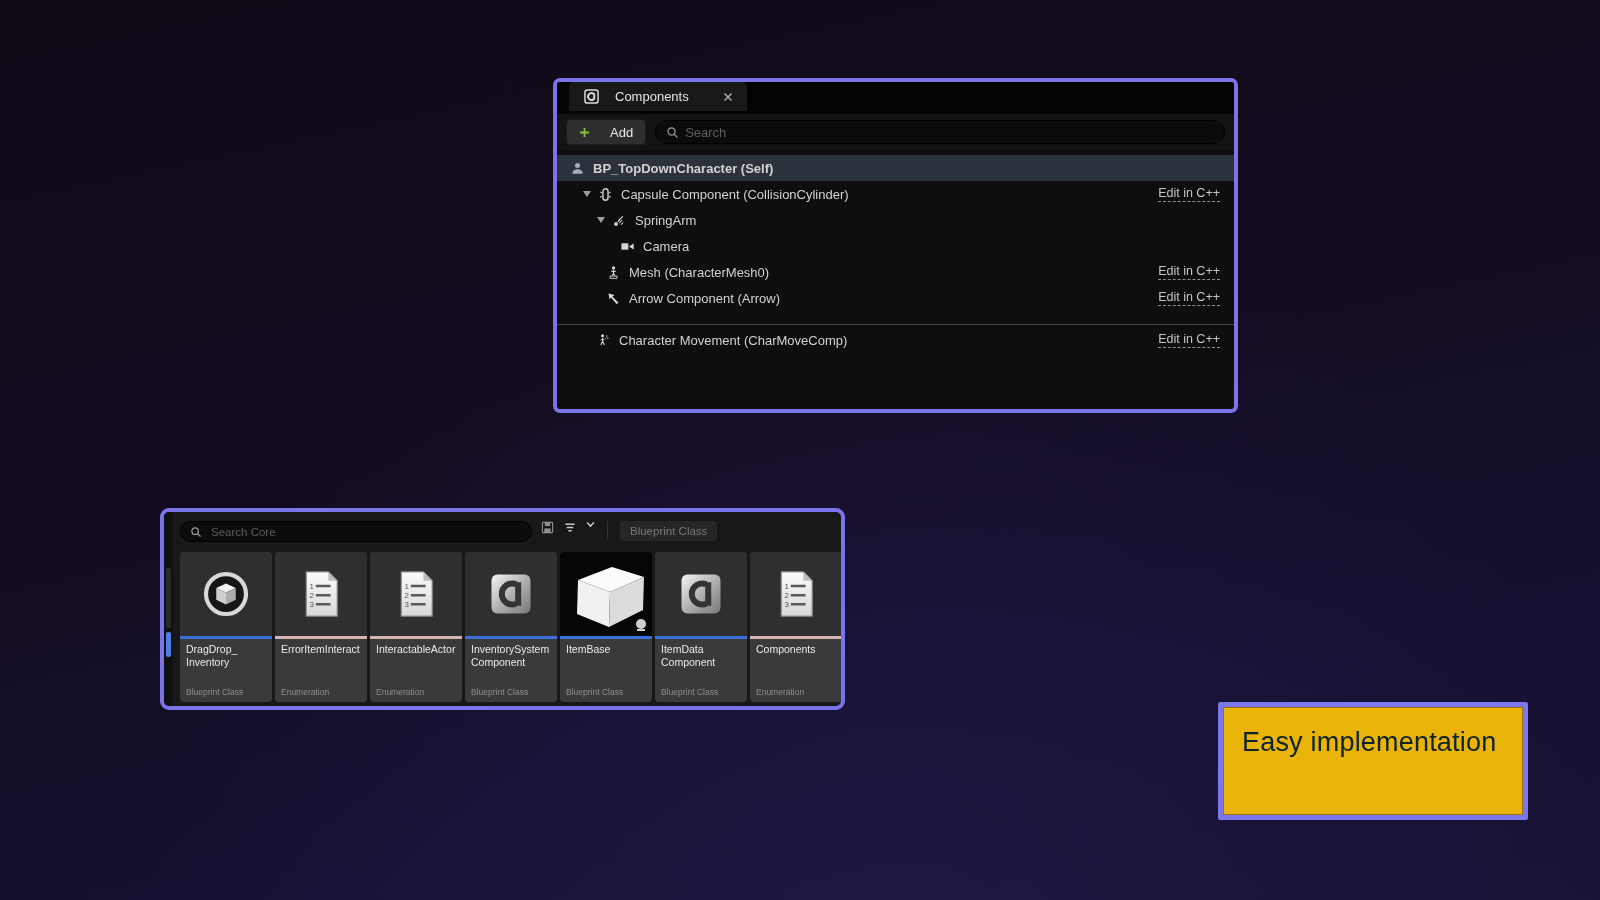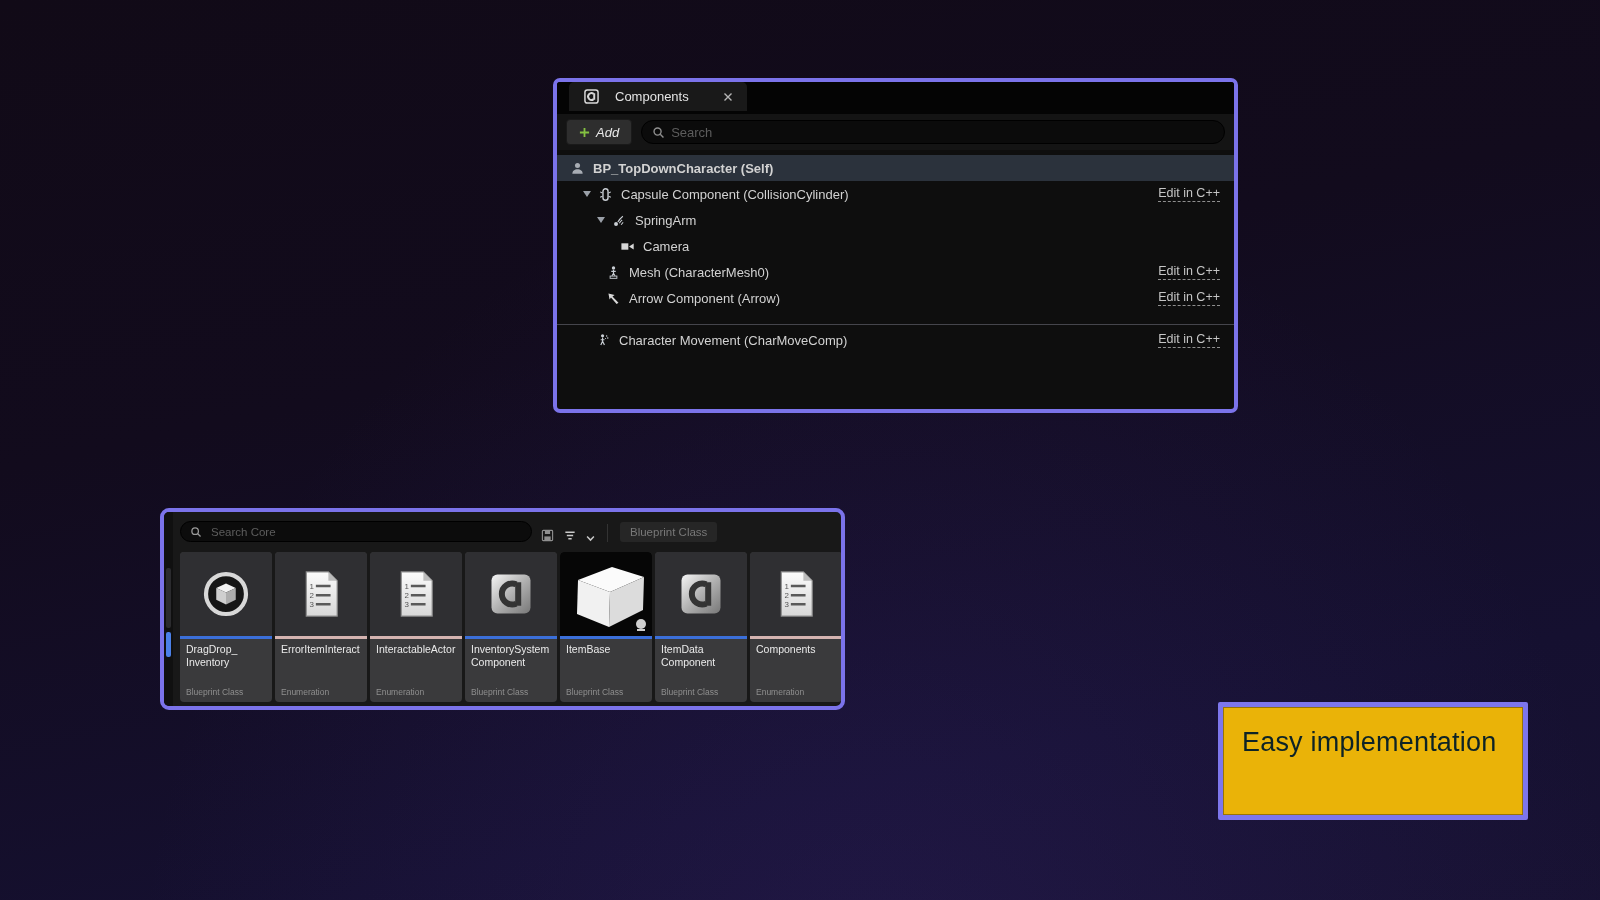--- a/index.html
+++ b/index.html
@@ -13,42 +13,42 @@
   .panel{position:absolute;box-sizing:border-box;border:4px solid #7b73ea;border-radius:7px;overflow:hidden;}
 
   
   #components-panel{left:553px;top:78px;width:685px;height:335px;background:#0e0e0e;}
   .tabbar{height:32px;background:#040404;display:flex;align-items:flex-start;}
   .tab{height:29px;margin-left:12px;background:#191919;border-radius:5px 5px 0 0;
        display:flex;align-items:center;gap:8px;padding:0 14px;color:#e4e4e4;font-size:13px;}
   .tab .close{margin-left:26px;display:flex;align-items:center;}
   .toolbar{height:36px;background:#141414;display:flex;align-items:center;gap:9px;padding:0 9px;}
   .add-btn{background:#2e2e2e;border:1px solid #1a1a1a;border-radius:4px;height:24px;
-           display:flex;align-items:center;gap:6px;padding:0 12px;color:#e8e8e8;font-size:13px;cursor:pointer;font-style:italic;}
+           display:flex;align-items:center;gap:20px;padding:0 12px;color:#e8e8e8;font-size:13px;cursor:pointer;}
   .search-pill{flex:1;height:22px;background:#0b0b0b;border:1px solid #000;border-radius:12px;
                display:flex;align-items:center;gap:4px;padding:0 10px;}
   .search-pill input{flex:1;background:transparent;border:none;outline:none;color:#cfcfcf;font-size:13px;font-family:inherit;}
   .search-pill input::placeholder{color:#5d5d5d;}
   .tree{background:#0e0e0e;padding-top:5px;font-size:13px;color:#d2d2d2;}
   .trow{height:26px;display:flex;align-items:center;padding-right:14px;box-sizing:border-box;}
   .trow.hl{background:#2b323c;font-weight:bold;}
   .trow.sel{background:#0d70dd;color:#fff;}
   .ticon{width:17px;height:17px;display:flex;align-items:center;justify-content:center;margin-right:7px;flex:none;color:#c9ced4;}
   .trow.sel .ticon{color:#fff;}
   .tlabel{white-space:nowrap;}
   .expander{width:0;height:0;border-left:4.5px solid transparent;border-right:4.5px solid transparent;
             border-top:6px solid #9aa0a8;margin-right:6px;flex:none;}
   .editcpp{margin-left:auto;font-size:12.5px;color:#c6c6c6;border-bottom:1px dashed #8f8f8f;
            padding-bottom:1px;cursor:pointer;white-space:nowrap;}
   .tree-sep{height:1px;background:#45454c;margin-top:13px;}
   .gap2{height:2px;}
 
   
   #content-browser{left:160px;top:508px;width:685px;height:202px;background:#181818;border-radius:9px;}
-  .cb-toolbar{display:flex;align-items:flex-end;gap:9px;padding:9px 12px 2px 16px;}
+  .cb-toolbar{display:flex;align-items:flex-start;gap:9px;padding:9px 12px 2px 16px;}
   .cb-search{width:352px;height:21px;background:#0c0c0c;border:1px solid #000;border-radius:11px;
              display:flex;align-items:center;gap:7px;padding:0 9px;box-sizing:border-box;}
   .cb-search input{flex:1;background:transparent;border:none;outline:none;color:#cfcfcf;font-size:11.5px;font-family:inherit;}
   .cb-search input::placeholder{color:#5d5d5d;}
   .tool-ic{display:flex;align-items:center;justify-content:center;cursor:pointer;}
   .cb-divider{width:1px;height:18px;background:#333;margin:0 3px;}
   .filter-chip{background:#262626;border-radius:3px;color:#787878;font-size:11.5px;padding:4px 10px;cursor:pointer;}
   .cb-strip{position:absolute;left:0;top:0;bottom:0;width:9px;background:#101010;}
   .cb-strip .seg{position:absolute;left:2px;width:5px;border-radius:2px;}
   .cards{position:absolute;left:16px;top:40px;display:flex;gap:3px;}

